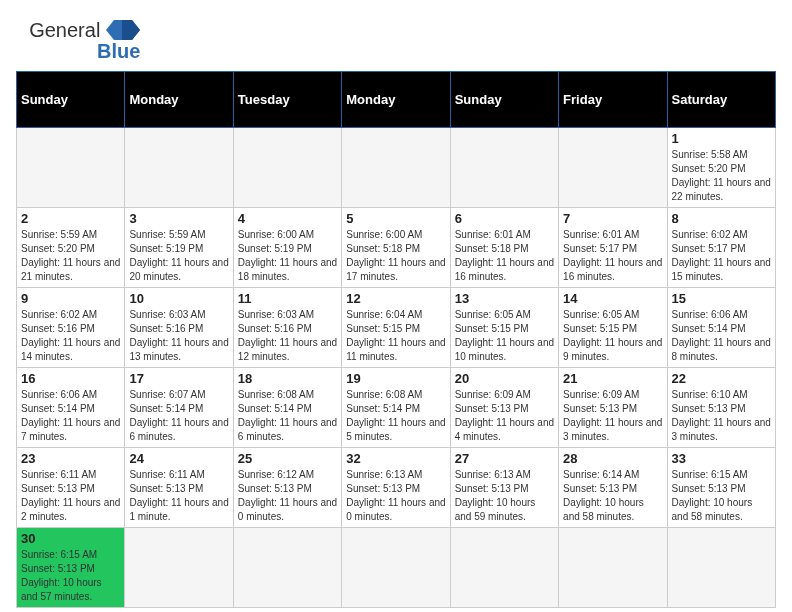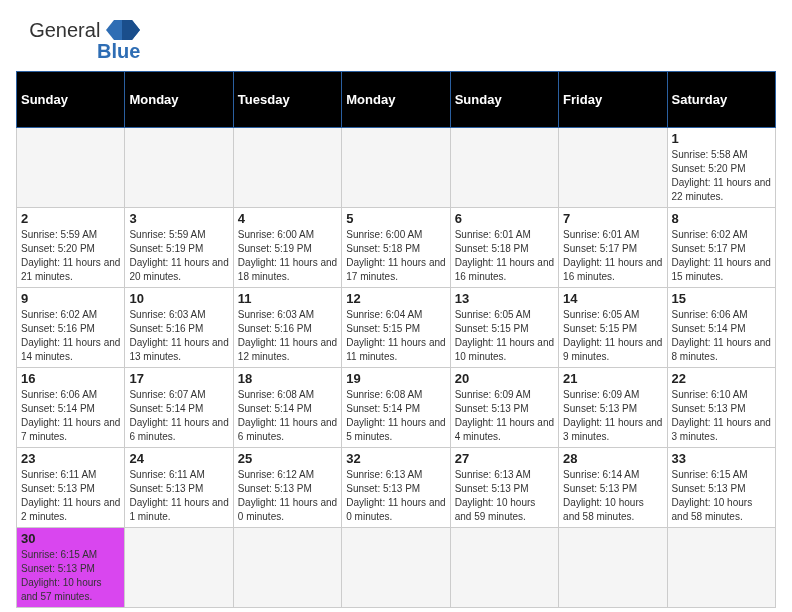--- a/index.html
+++ b/index.html
@@ -70,21 +70,21 @@
     }
     .day-info {
       font-size: 10px;
       color: #333;
       line-height: 1.4;
     }
     .last-row td {
       background: #f5f5f5;
     }
     .last-row td.has-data {
-      background: #d946ef;
+      background: #22c55e;
     }
   </style>
 </head>
 <body>
 
 <div class="header-area">
   <div class="logo">
     <div style="display:flex; align-items:center; gap:4px;">
       <span style="font-size:20px; color:#333; font-weight:normal;">General</span>
       <svg width="36" height="28" viewBox="0 0 36 28">

